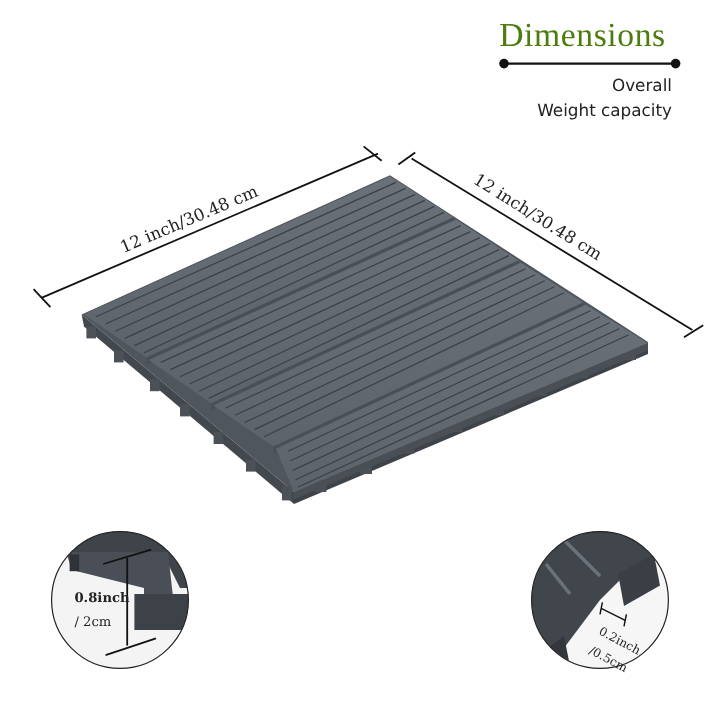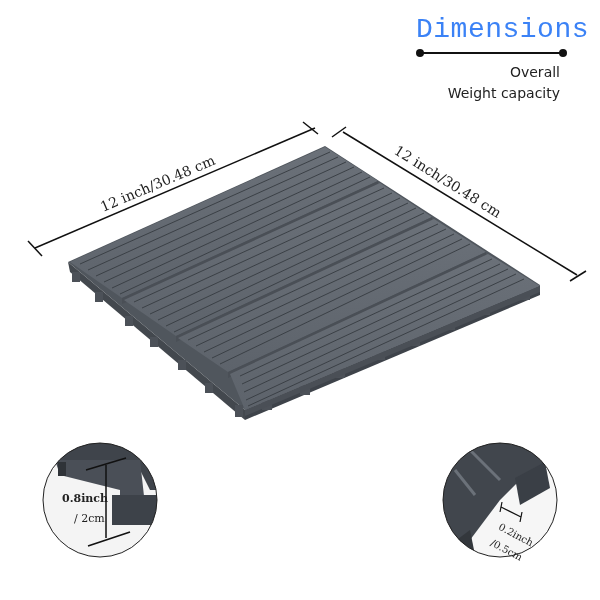--- a/index.html
+++ b/index.html
@@ -1,18 +1,18 @@
 <!DOCTYPE html>
 <html><head>
 <meta charset="utf-8">
 <style>
   html, body { margin:0; padding:0; background:#ffffff; }
   body { width:600px; height:600px; position:relative; overflow:hidden; font-family:"DejaVu Sans", sans-serif; }
   .abs { position:absolute; }
-  .title { left:416px; top:14px; font-family:Liberation Mono, monospace; font-size:28px; color:#3b82f6; letter-spacing:0.5px; }
+  .title { left:416px; top:14px; font-family:Liberation Serif, serif; font-size:28px; color:#4d7c0f; letter-spacing:0.5px; }
   .subtitle { font-family:"DejaVu Sans", sans-serif; font-size:14px; color:#222; text-align:left; right:40px; }
   .dim-label { font-family:"DejaVu Serif", serif; font-size:14px; color:#222; white-space:nowrap; transform-origin:left top; }
   .detail-label { font-family:"DejaVu Serif", serif; font-size:11px; color:#222; white-space:nowrap; }
   svg { position:absolute; left:0; top:0; }
 </style>
 </head>
 <body>
 
 <svg width="600" height="600" viewBox="0 0 600 600">
   <defs>
@@ -152,16 +152,16 @@
 </svg>
 
 <div class="abs title">Dimensions</div>
 <div class="abs subtitle" style="top:64px;">Overall</div>
 <div class="abs subtitle" style="top:85px;margin-left:36px;">Weight capacity</div>
 
 <div class="abs dim-label" style="left:98px; top:200px; transform:rotate(-23deg);">12 inch/30.48 cm</div>
 <div class="abs dim-label" style="left:400px; top:142px; transform:rotate(32deg);">12 inch/30.48 cm</div>
 
 <div class="abs detail-label" style="left:62px; top:492px;font-weight:bold;">0.8inch</div>
-<div class="abs detail-label" style="left:74px; top:512px;">/ 2cm</div>
+<div class="abs detail-label" style="left:62px; top:512px;">/ 2cm</div>
 
 <div class="abs detail-label" style="left:502px; top:521px; transform:rotate(28deg); transform-origin:left top; font-size:10px;">0.2inch</div>
 <div class="abs detail-label" style="left:494px; top:537px; transform:rotate(28deg); transform-origin:left top; font-size:10px;">/0.5cm</div>
 
 </body></html>

